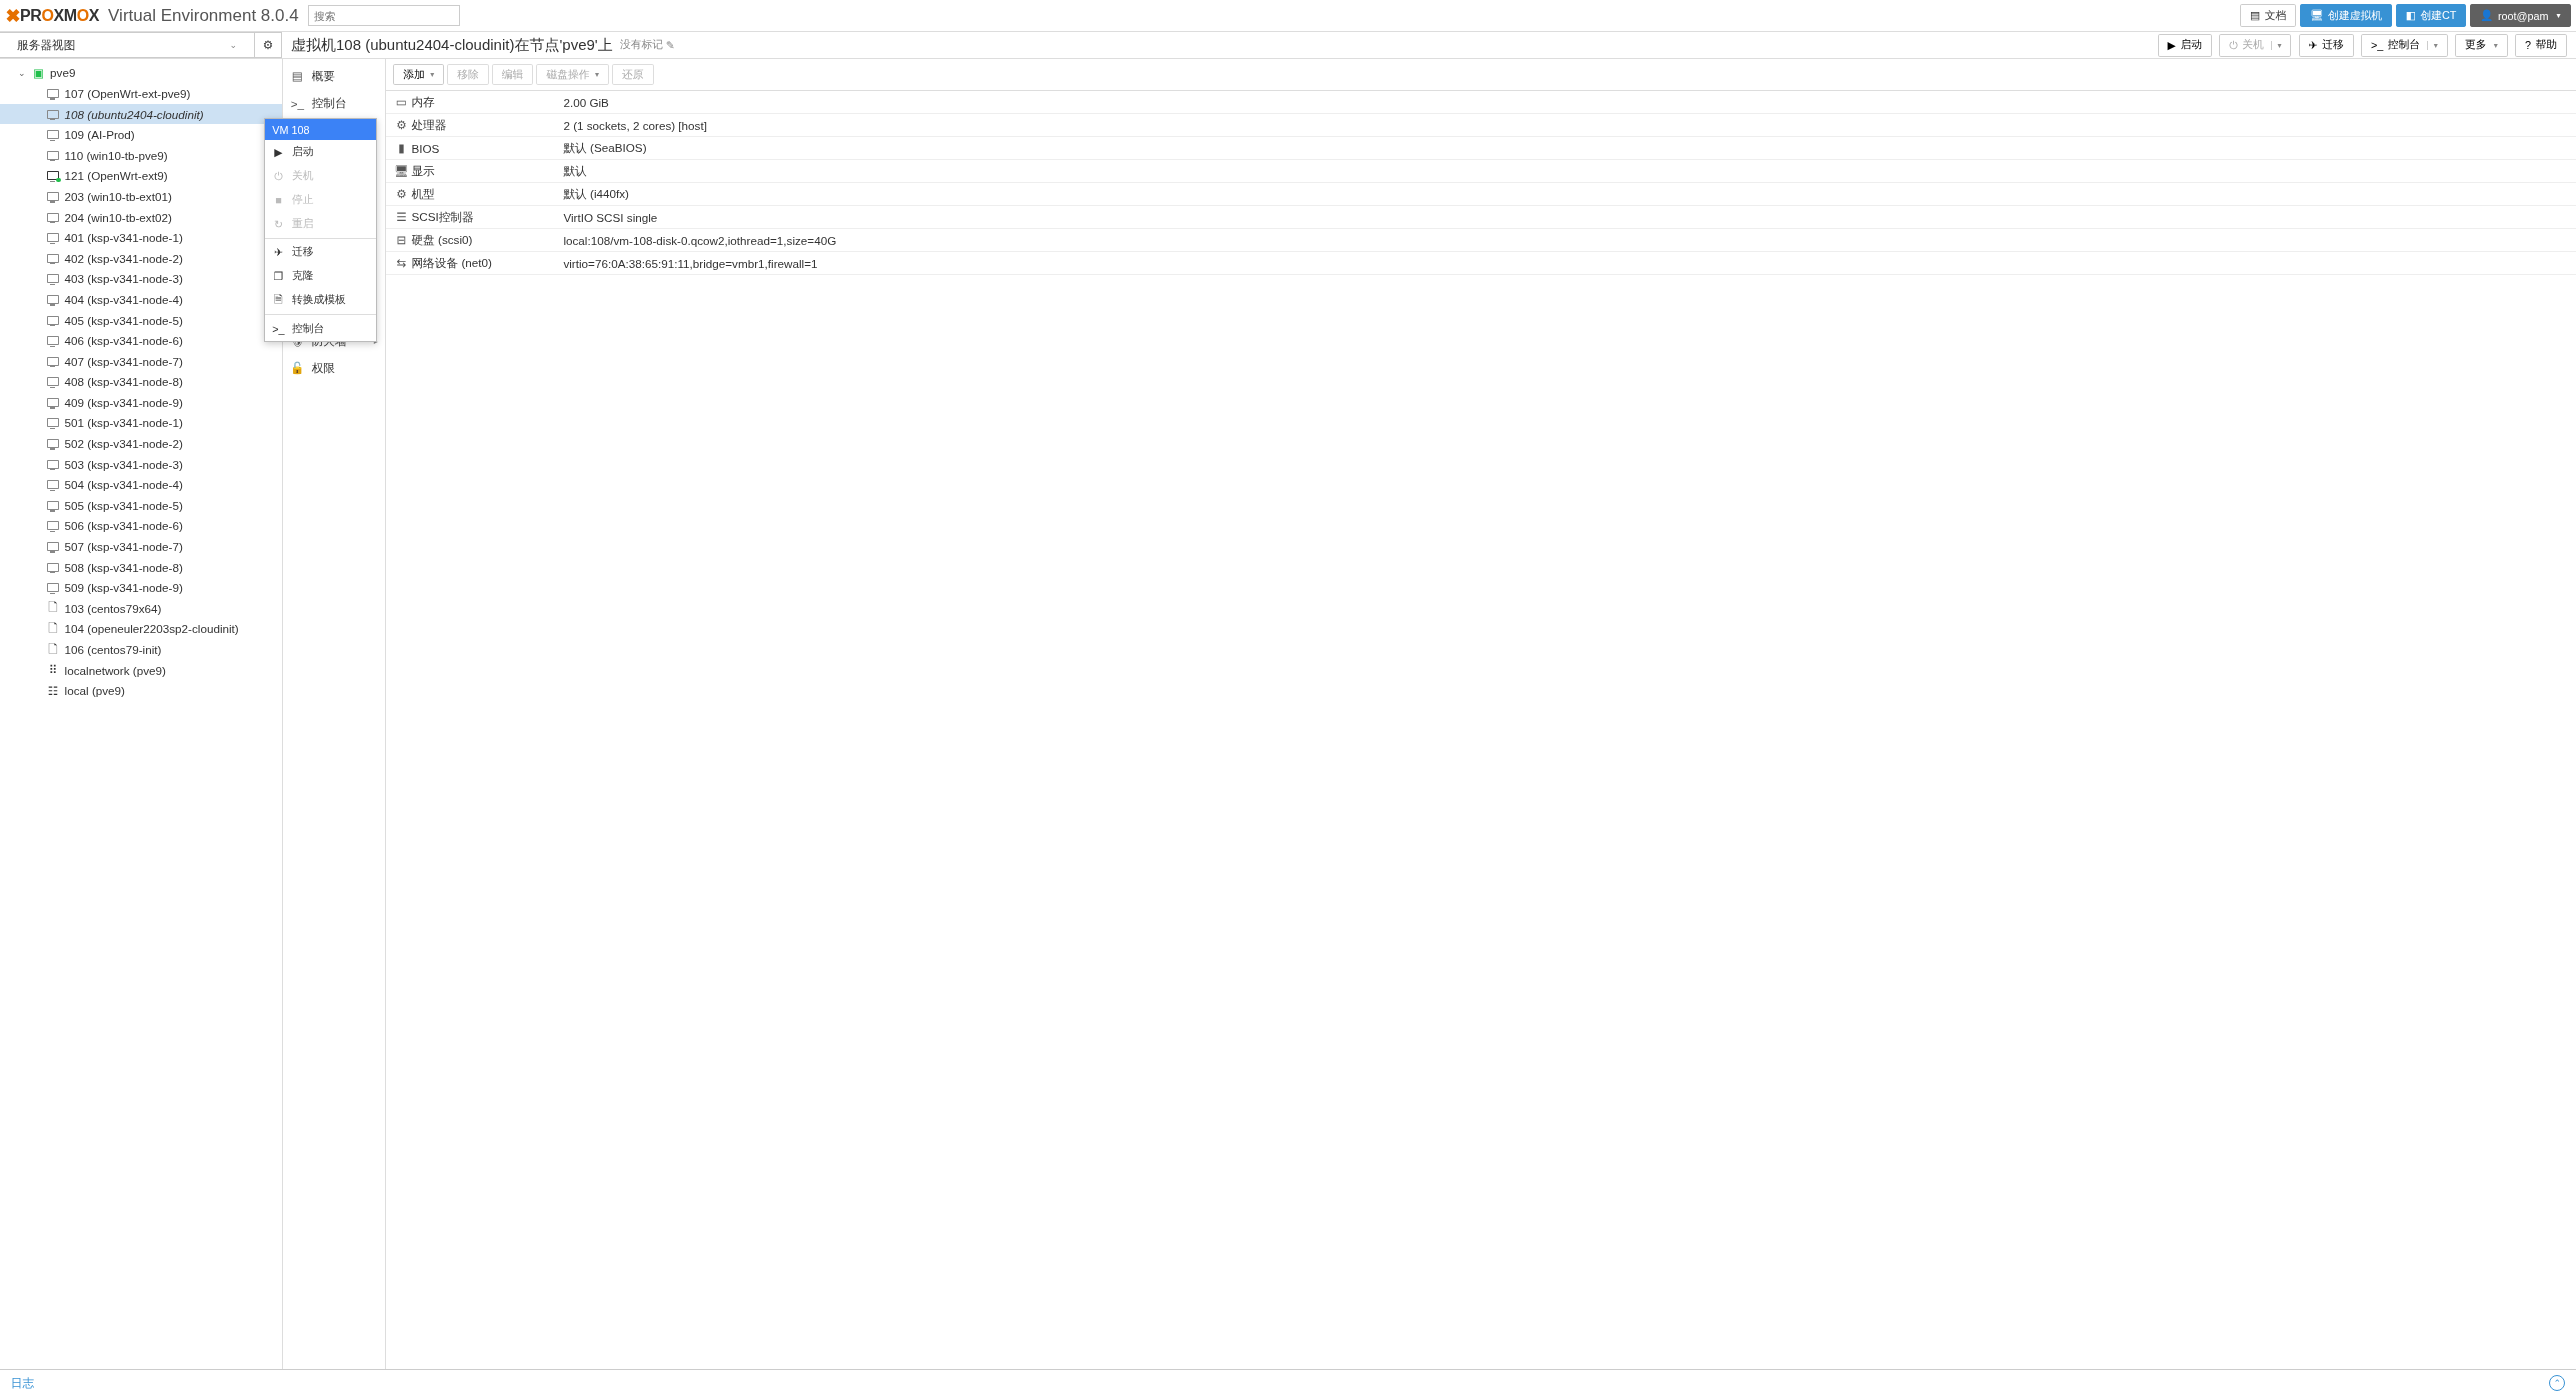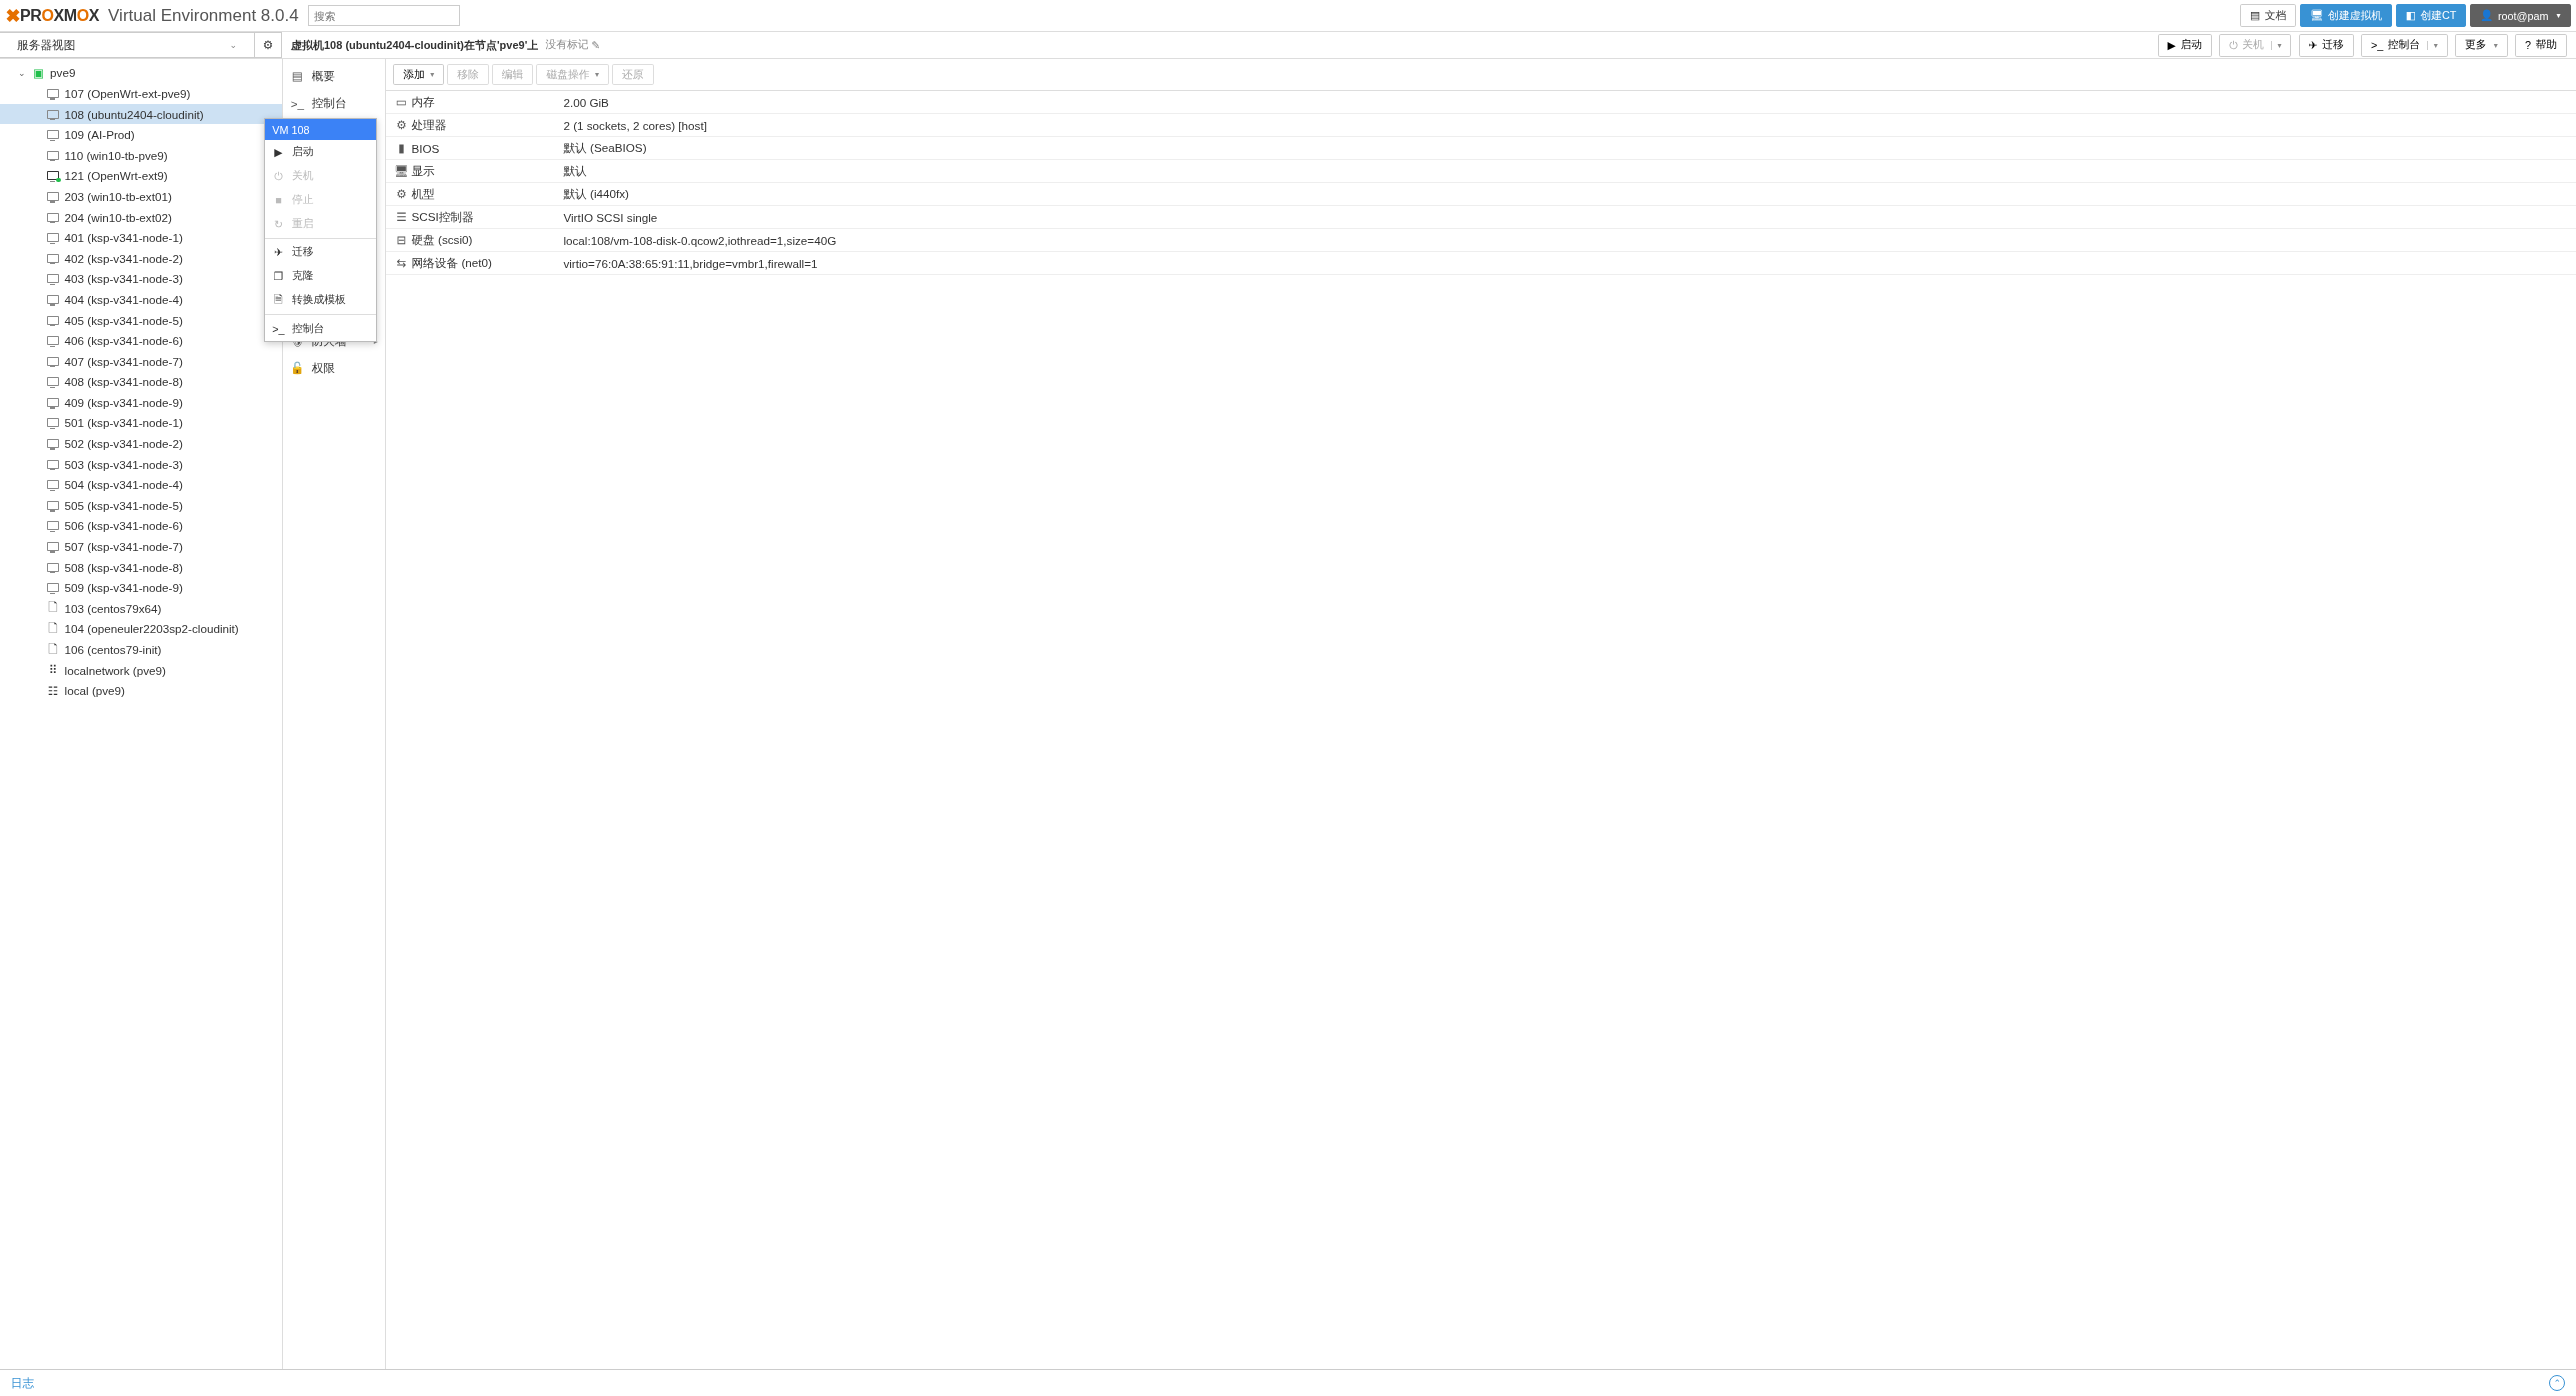--- a/index.html
+++ b/index.html
@@ -17,33 +17,33 @@
 .header-btn { height: 23px; padding: 0 9px; border: 0.9px solid #ccc; background: #fff; display: inline-flex; align-items: center; gap: 4.5px; cursor: pointer; font-size: 10.8px; color: #333; border-radius: 1.8px; }
 .header-btn.primary { background: #3892d4; color: #fff; border-color: #3892d4; }
 .header-btn.dark { background: #606060; color: #fff; border-color: #606060; }
 .header-btn .icon { font-size: 10.8px; }
 
 
 .view-bar { height: 27px; border-bottom: 0.9px solid #ddd; display: flex; align-items: stretch; }
 .view-select { width: 255px; border: 0.9px solid #ccc; border-left: none; display: flex; align-items: center; padding: 0 17px; justify-content: space-between; cursor: pointer; }
 .view-gear { width: 27px; border: 0.9px solid #ccc; border-left: none; display: flex; align-items: center; justify-content: center; cursor: pointer; }
 .content-header { flex: 1; display: flex; align-items: center; padding: 0 9px; gap: 7.2px; }
-.content-title { font-size: 11px; font-weight: bold; }
+.content-title { font-size: 15px; }
 .no-tags { color: #888; font-size: 10.8px; display: flex; align-items: center; gap: 2.7px; }
 .ch-spacer { flex: 1; }
 .action-btn { height: 23px; padding: 0 9px; border: 0.9px solid #ccc; background: #fff; display: inline-flex; align-items: center; gap: 4.5px; cursor: pointer; font-size: 10.8px; border-radius: 1.8px; }
 .action-btn.disabled { color: #aaa; }
 .action-btn .caret { margin-left: 2.7px; font-size: 8px; color: #888; }
 .split-caret { border-left: 0.9px solid #ccc; padding-left: 5.4px; margin-left: 2.7px; }
 
 
 .main { display: flex; height: calc(100vh - 32px - 27px - 27px); }
 .tree-panel { width: 283px; border-right: 0.9px solid #ddd; overflow-y: auto; padding: 3.6px 0; }
 .tree-node { height: 20.6px; display: flex; align-items: center; padding-left: 7.2px; cursor: pointer; white-space: nowrap; }
-.tree-node.selected { background: #cde1f3; }
+.tree-node.selected { background: #cde1f3; font-style: italic; }
 .tree-node .arrow { width: 12.5px; font-size: 9px; color: #666; }
 .tree-node .ticon { width: 16px; text-align: center; font-size: 11.7px; margin-right: 3.6px; }
 .tree-node.depth1 { padding-left: 18px; }
 .tree-node.depth2 { padding-left: 45px; }
 .desktop-icon { display: inline-block; width: 12.5px; height: 9px; border: 1.3px solid #888; border-radius: 0.9px; position: relative; }
 .desktop-icon::after { content: ''; position: absolute; width: 5.4px; height: 1.3px; background: #888; bottom: -2.7px; left: 2.2px; }
 .desktop-icon.running { border-color: #333; }
 .desktop-icon.running::before { content: ''; position: absolute; width: 4.5px; height: 4.5px; background: #21bf4b; border-radius: 50%; right: -2.7px; bottom: -2.7px; }
 .datacenter-icon { color: #21bf4b; }
 

